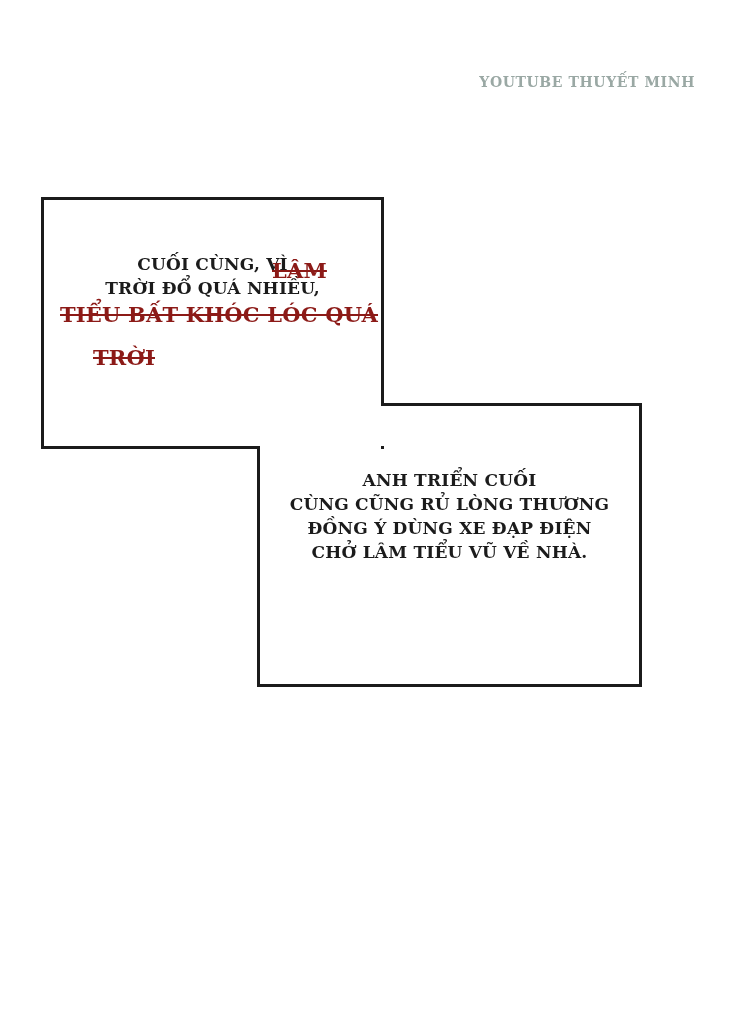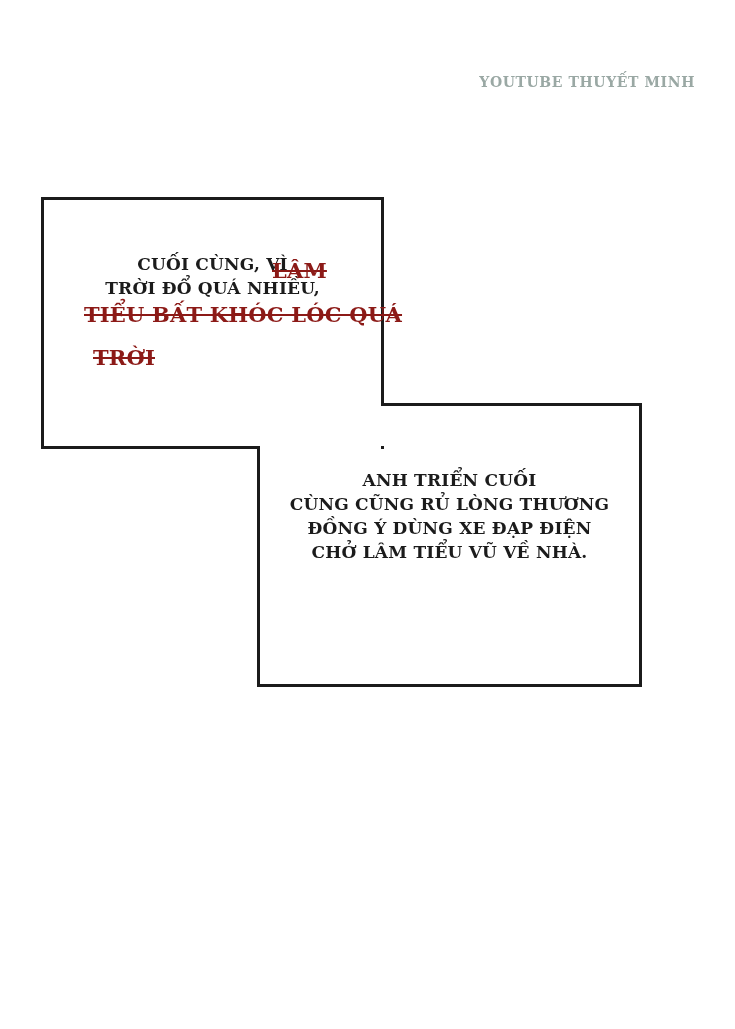--- a/index.html
+++ b/index.html
@@ -117,21 +117,21 @@
     color: #8c1a17;
     font-size: 21px;
     line-height: 1.42;
     letter-spacing: 0.2px;
     text-decoration: line-through;
     text-decoration-color: #8c1a17;
     text-decoration-thickness: 2px;
     white-space: nowrap;
   }
   #strike-1 { left: 272px; top: 256px; }
-  #strike-2 { left: 84px;  top: 300px; }
+  #strike-2 { left: 60px;  top: 300px; }
   #strike-3 { left: 93px;  top: 343px; }
 </style>
 </head>
 <body>
 
 <div class="watermark">
   <div class="wm-line1">YOUTUBE THUYẾT MINH</div>
 </div>
 
 <div class="bubble" id="bubble-top">

